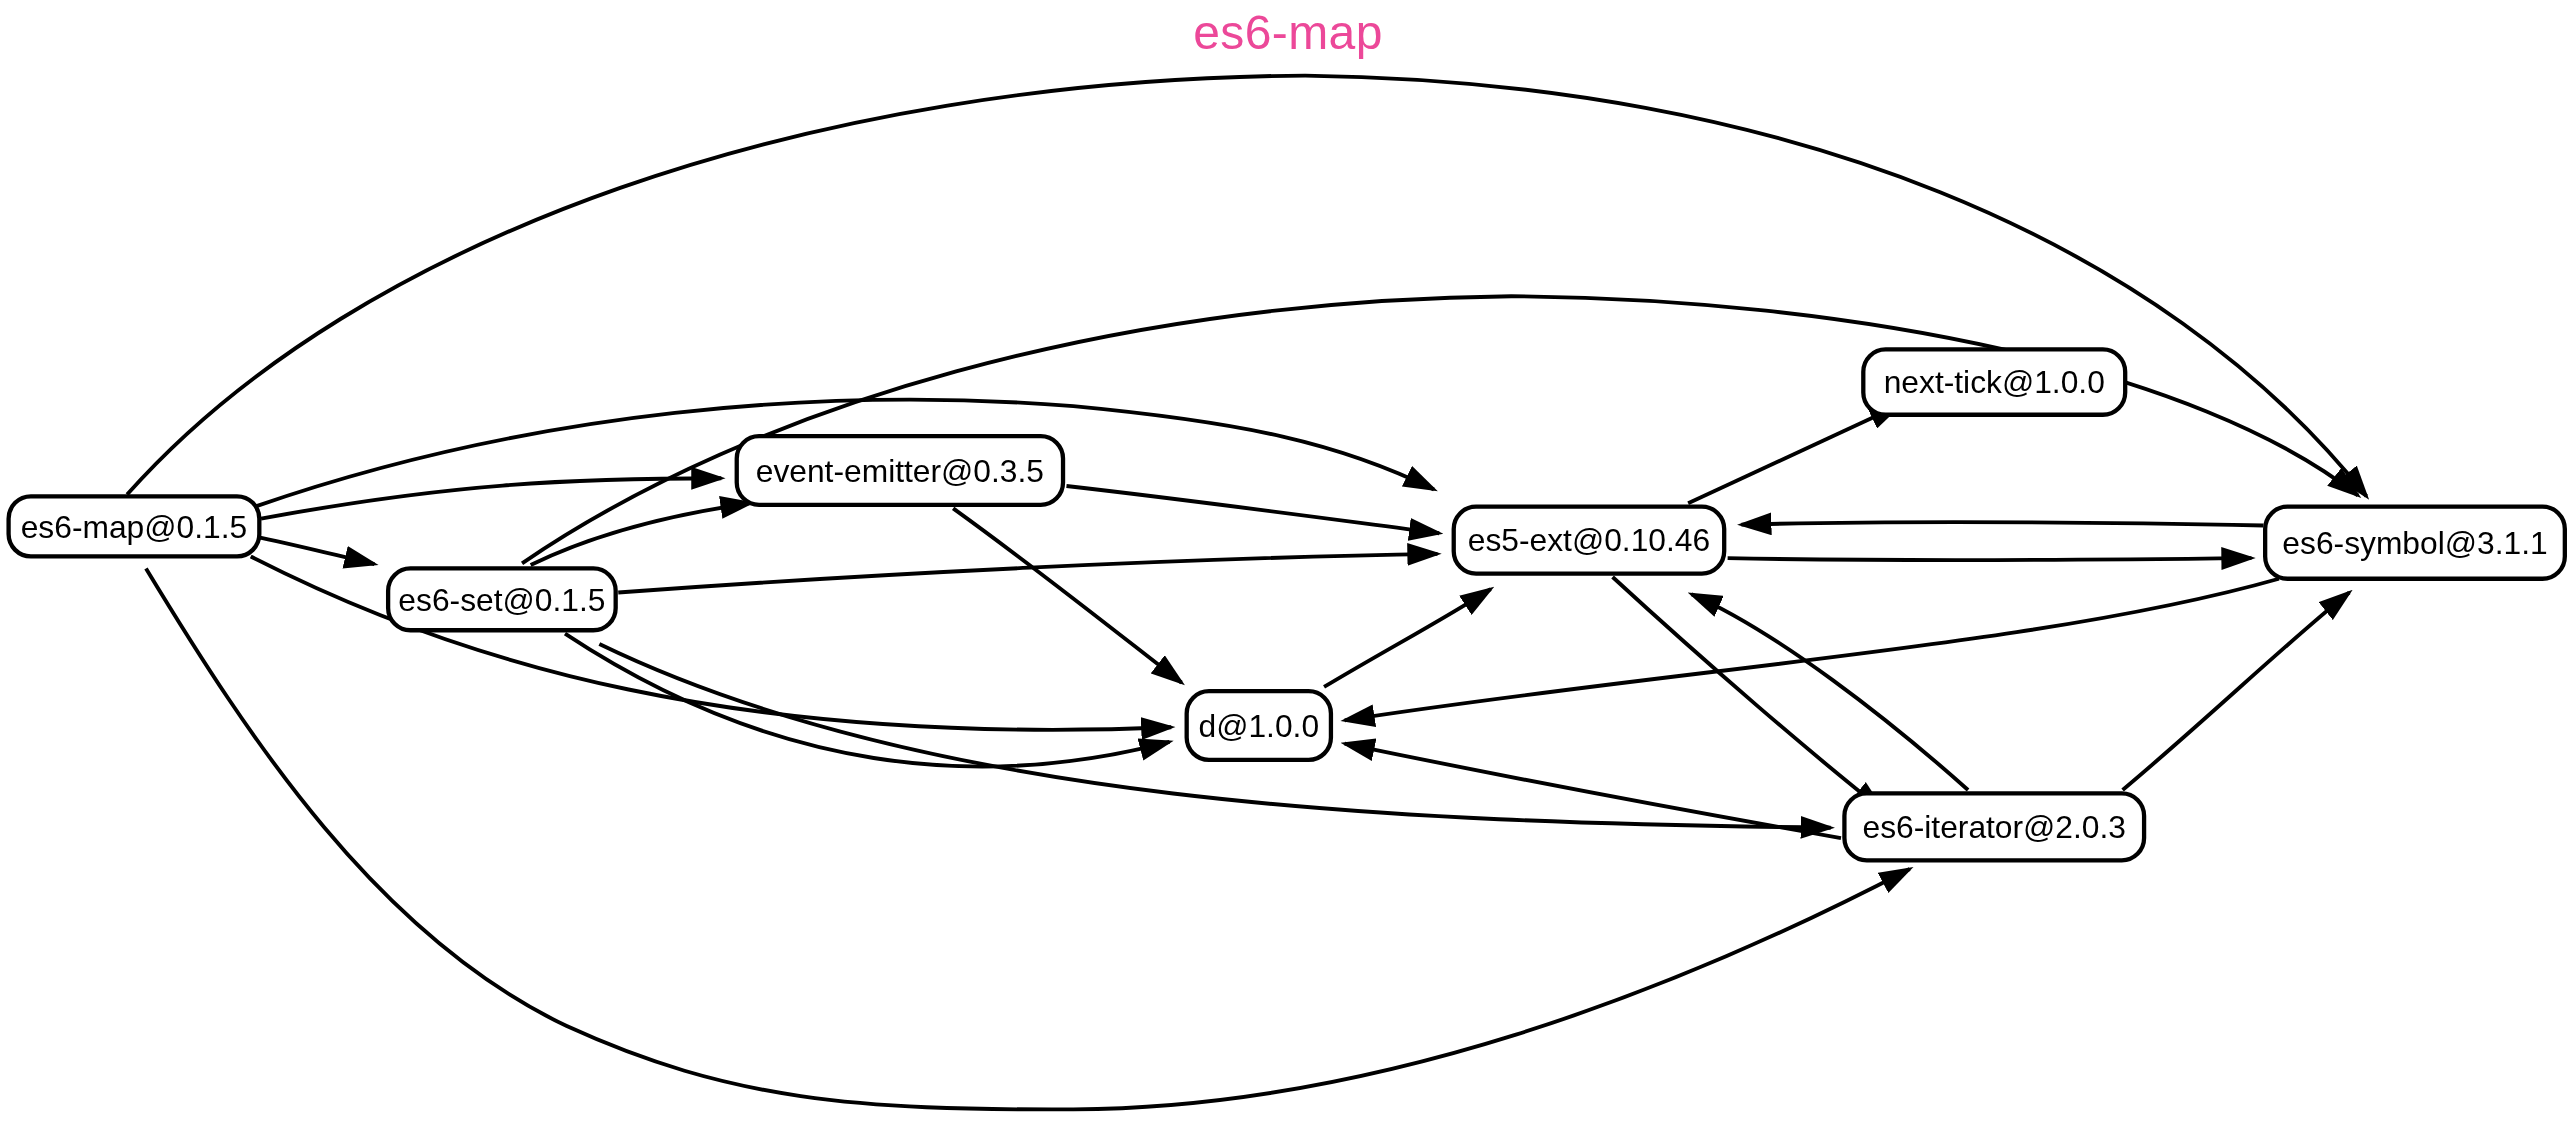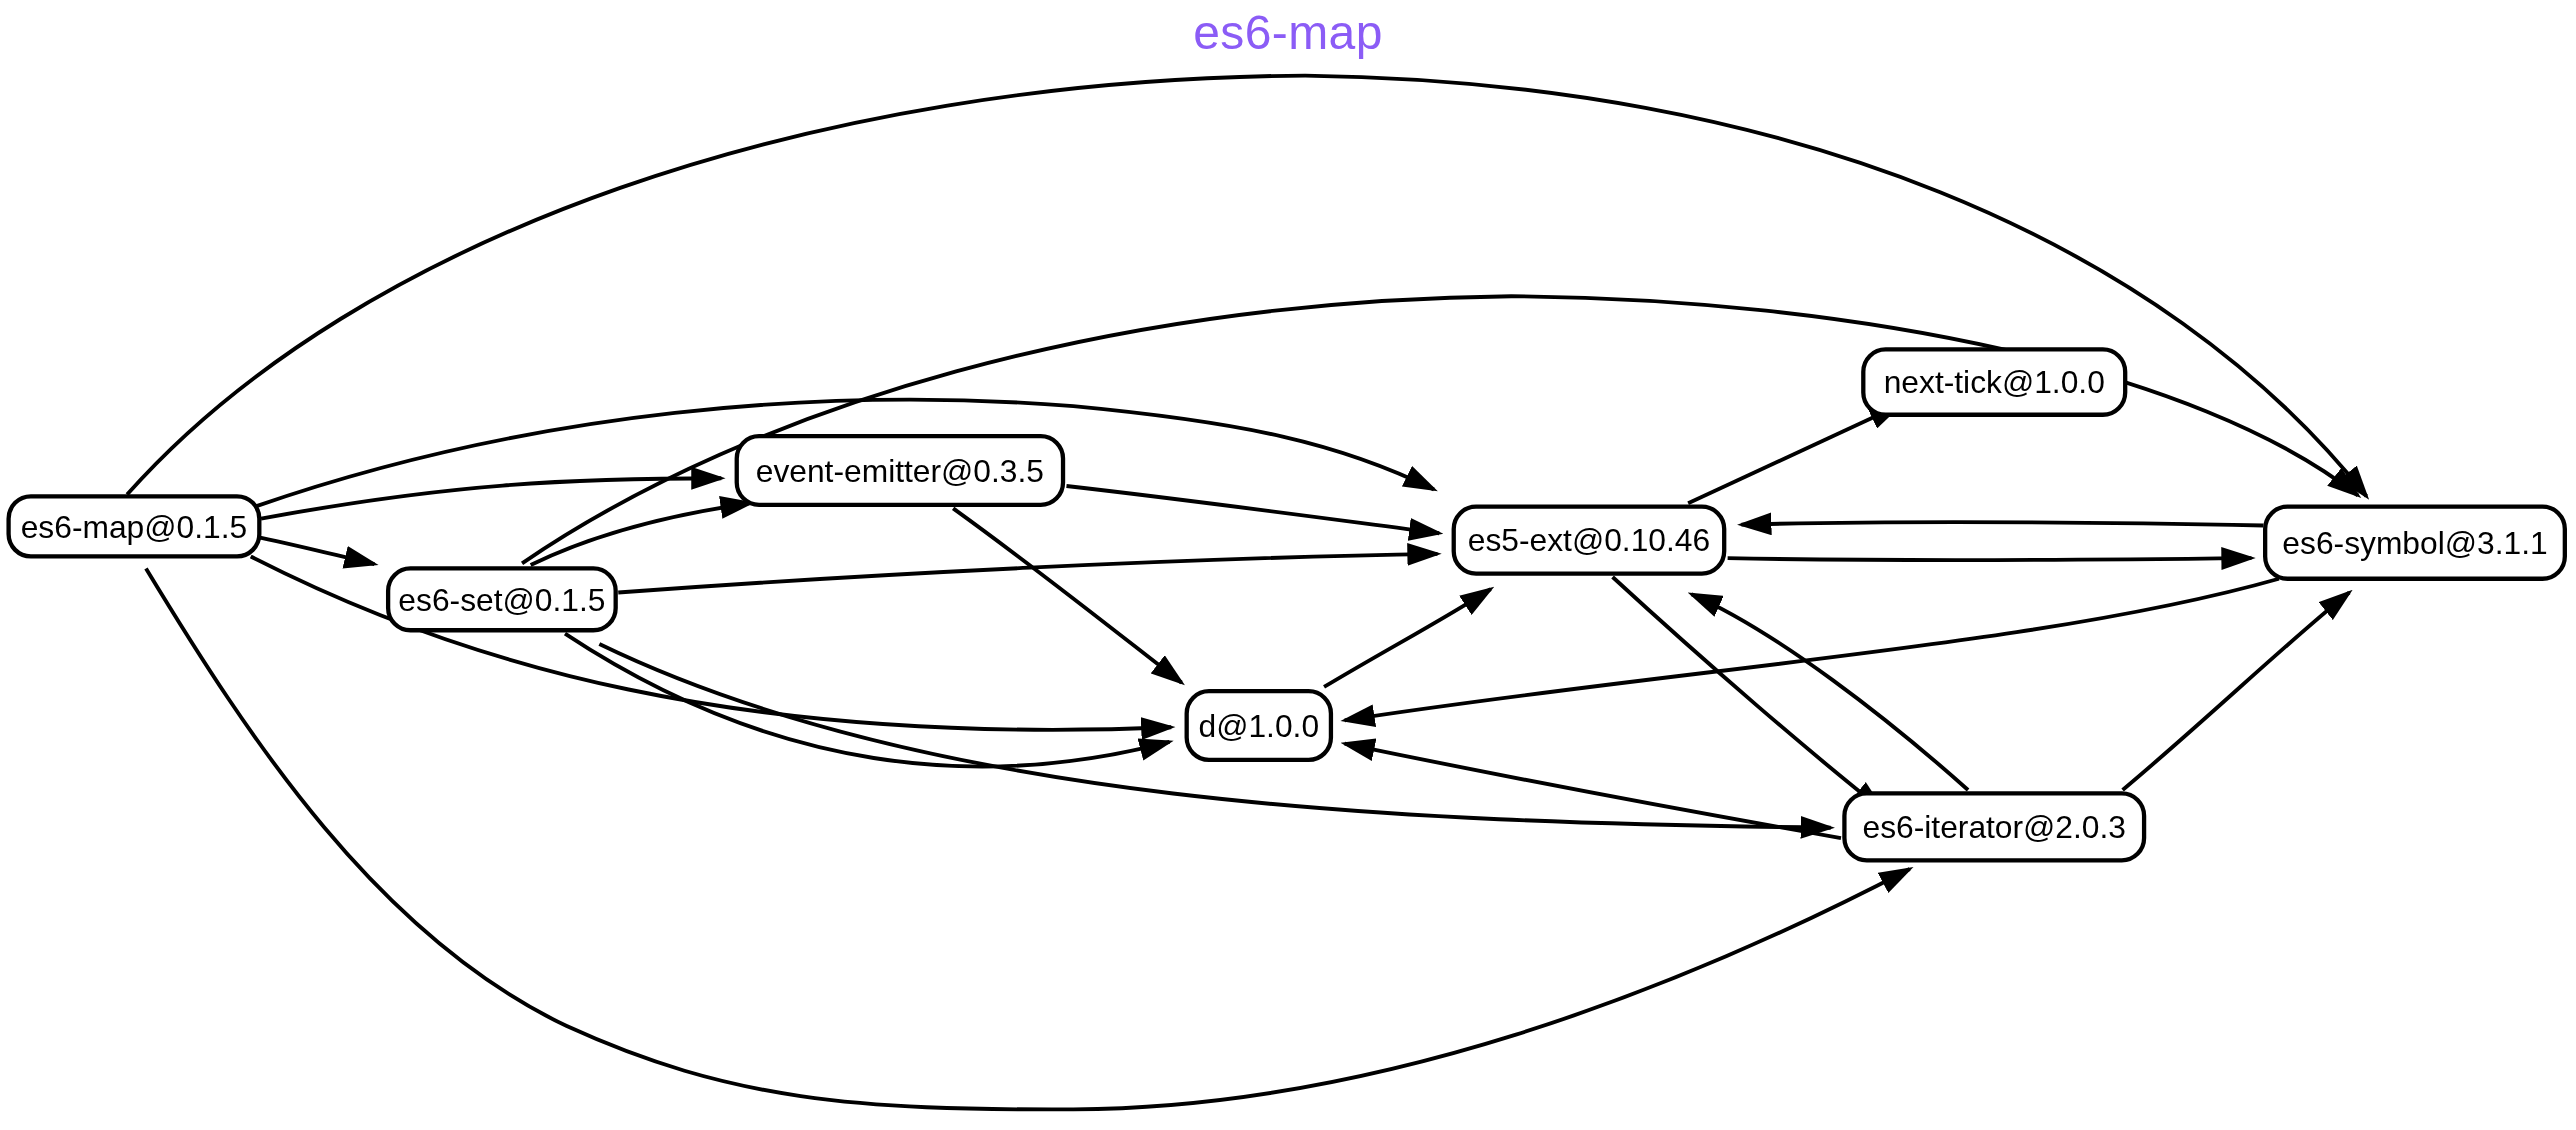--- a/index.html
+++ b/index.html
@@ -17,21 +17,21 @@
     height: 1130px;
     background: #ffffff;
   }
   #graph-title {
     position: absolute;
     top: 5.2px;
     left: 0;
     width: 2576px;
     text-align: center;
     font-size: 48px;
-    color: #8b5cf6;
+    color: #ec4899;
     letter-spacing: 0.4px;
   }
   #graph-svg {
     position: absolute;
     top: 0;
     left: 0;
   }
   .edge-path {
     fill: none;
     stroke: #000000;

